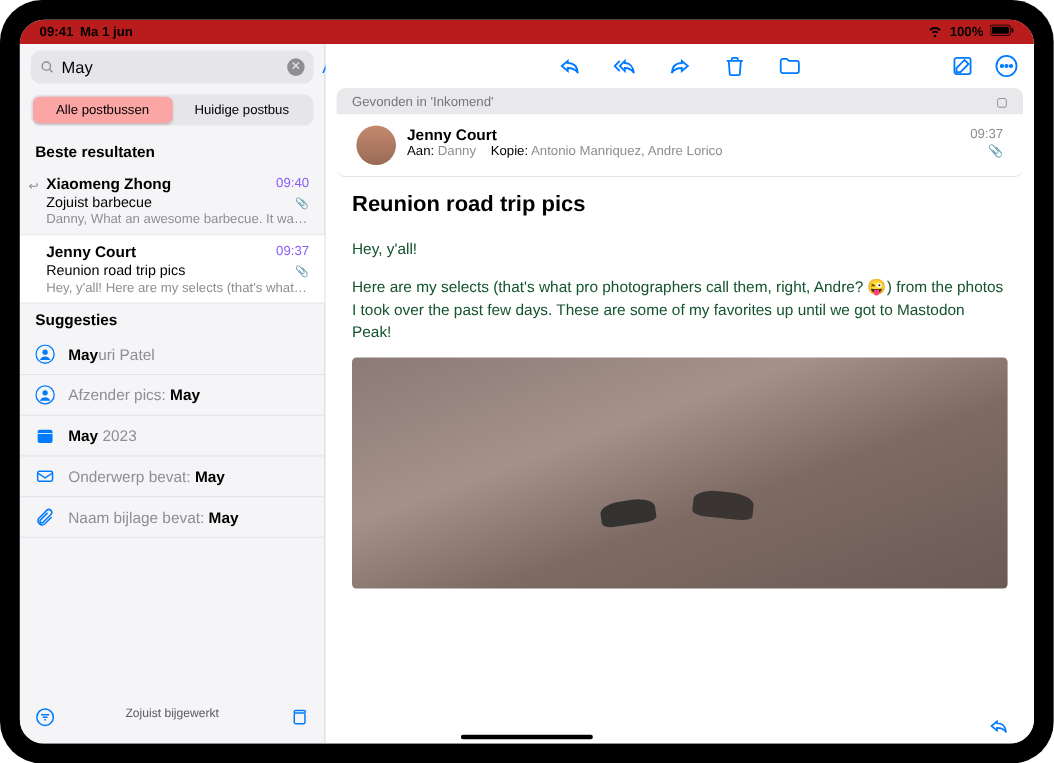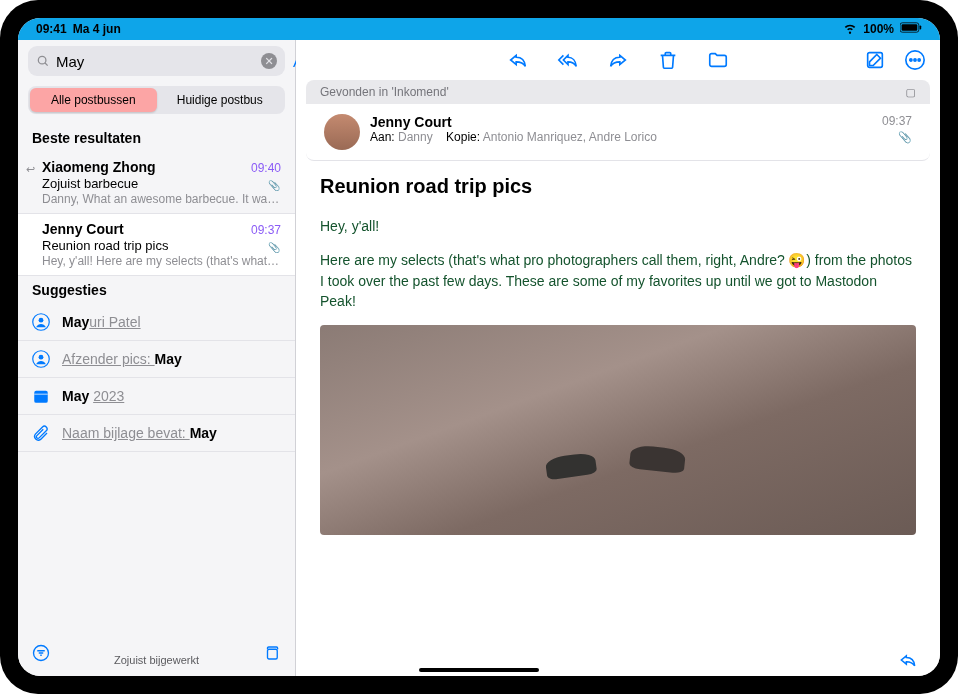--- a/index.html
+++ b/index.html
@@ -1,20 +1,20 @@
 <!DOCTYPE html>
 <html><head>
   <meta charset="utf-8">
   <style>
     * { margin: 0; padding: 0; box-sizing: border-box; font-family: -apple-system, BlinkMacSystemFont, "Segoe UI", Helvetica, Arial, sans-serif; }
     body { background: #fff; width: 958px; height: 694px; overflow: hidden; }
     .ipad-frame { width: 958px; height: 694px; background: #000; border-radius: 38px; padding: 18px; position: relative; }
     .screen { width: 100%; height: 100%; background: #fff; border-radius: 22px; overflow: hidden; position: relative; display: flex; flex-direction: column; }
 
-    .status-bar { height: 22px; display: flex; align-items: center; justify-content: space-between; padding: 0 18px; font-size: 12px; font-weight: 600; background: #0ea5e9; }
+    .status-bar { height: 22px; display: flex; align-items: center; justify-content: space-between; padding: 0 18px; font-size: 12px; font-weight: 600; background: #b91c1c; }
     .status-left, .status-right { display: flex; align-items: center; gap: 6px; }
     .status-center { width: 28px; height: 4px; background: #888; border-radius: 2px; position: absolute; left: 50%; transform: translateX(-50%); top: 24px; }
 
     .main-layout { flex: 1; display: flex; overflow: hidden; }
     .sidebar { width: 278px; background: #f5f5f7; border-right: 1px solid #d1d1d6; display: flex; flex-direction: column; }
     .content { flex: 1; display: flex; flex-direction: column; background: #fff; position: relative; }
 
     .search-row { display: flex; align-items: center; padding: 6px 10px; gap: 8px; }
     .search-box { flex: 1; background: #e5e5ea; border-radius: 9px; height: 30px; display: flex; align-items: center; padding: 0 8px; gap: 6px; }
     .search-icon-gl { width: 14px; height: 14px; color: #8e8e93; }
@@ -23,35 +23,35 @@
     .cancel-link { color: #007aff; font-size: 15px; cursor: pointer; }
 
     .seg-control { margin: 4px 10px 10px; display: flex; background: #e5e5ea; border-radius: 8px; padding: 2px; font-size: 12px; }
     .seg-btn { flex: 1; text-align: center; padding: 5px 0; border-radius: 6px; cursor: pointer; color: #000; }
     .seg-btn.active { background: #fca5a5; box-shadow: 0 1px 2px rgba(0,0,0,.15); font-weight: 500; }
 
     .section-header { font-size: 14px; font-weight: 700; padding: 6px 14px; color: #000; }
 
     .result-item { padding: 7px 14px 7px 24px; border-bottom: 1px solid #e3e3e8; position: relative; cursor: pointer; }
     .result-item.selected { background: #fff; }
-    .result-row1 { display: flex; justify-content: space-between; align-items: flex-end; }
+    .result-row1 { display: flex; justify-content: space-between; align-items: flex-start; }
     .result-sender { font-size: 14px; font-weight: 600; }
     .result-time { font-size: 12px; color: #8b5cf6; }
     .result-subj { font-size: 13px; color: #000; margin-top: 1px; }
     .result-snip { font-size: 12px; color: #8e8e93; white-space: nowrap; overflow: hidden; text-overflow: ellipsis; margin-top: 1px; }
     .result-ind { position: absolute; left: 8px; top: 11px; font-size: 11px; color: #8e8e93; }
     .attach-ind { position: absolute; right: 14px; bottom: 22px; font-size: 10px; color: #8e8e93; }
 
     .sugg-item { display: flex; align-items: center; padding: 9px 14px; border-bottom: 1px solid #e3e3e8; gap: 12px; font-size: 14px; cursor: pointer; }
     .sugg-icon { width: 18px; height: 18px; color: #007aff; display:flex; align-items:center; justify-content:center;}
     .sugg-text { flex: 1; color: #000; }
-    .sugg-text .gray { color: #8e8e93; text-decoration: underline; }
+    .sugg-text .gray { color: #8e8e93; }
     .sugg-text .bold { font-weight: 600; color: #000; }
 
-    .sidebar-footer { margin-top: auto; display: flex; align-items: flex-end; justify-content: space-between; padding: 10px 14px; font-size: 11px; color: #5a5a5e; }
+    .sidebar-footer { margin-top: auto; display: flex; align-items: flex-start; justify-content: space-between; padding: 10px 14px; font-size: 11px; color: #5a5a5e; }
     .footer-icon { color: #007aff; font-size: 16px; }
 
     .toolbar { height: 40px; display: flex; align-items: center; justify-content: center; gap: 28px; position: relative; }
     .toolbar .right { position: absolute; right: 14px; display: flex; gap: 18px; }
     .tb-icon { color: #007aff; cursor: pointer; width: 22px; height: 22px; display:flex; align-items:center; justify-content:center; }
 
     .found-bar { background: #e9e9ec; color: #75757b; font-size: 12px; padding: 5px 14px; border-radius: 8px 8px 0 0; margin: 0 10px; display: flex; justify-content: space-between; align-items: center;}
 
     .msg-header { padding: 10px 18px; display: flex; gap: 10px; align-items: flex-start; border-bottom: 1px solid #e3e3e8; margin: 0 10px; background:#fff; border-radius: 0 0 8px 8px;}
     .avatar { width: 36px; height: 36px; border-radius: 50%; background: linear-gradient(#c48a70,#9a6a55); flex-shrink: 0; }
@@ -76,21 +76,21 @@
   </style>
 </head>
 <body>
 
 <div class="ipad-frame">
   <div class="screen">
 
     <div class="status-bar">
       <div class="status-left">
         <span>09:41</span>
-        <span>Ma 4 jun</span>
+        <span>Ma 1 jun</span>
       </div>
       <div class="status-right">
         <span>
           <svg viewBox="0 0 24 24" width="14" height="14" fill="currentColor">
               <path d="M12 18a2 2 0 100 4 2 2 0 000-4zm-5-4l2 2a4.2 4.2 0 016 0l2-2a7 7 0 00-10 0zm-4-4l2 2a9.9 9.9 0 0114 0l2-2a12.7 12.7 0 00-18 0z"></path>
             </svg>
         </span>
         <span>100%</span>
         <span>
           <svg viewBox="0 0 28 14" width="22" height="11">
@@ -175,20 +175,29 @@
         <div class="sugg-item">
           <span class="sugg-icon">
               <svg viewBox="0 0 24 24" fill="currentColor">
                 <rect x="3" y="5" width="18" height="16" rx="2.5" fill="currentColor"></rect>
                 <rect x="3" y="9" width="18" height="1" fill="#fff"></rect>
               </svg>
             </span>
           <span class="sugg-text"><span class="bold">May </span><span class="gray">2023</span></span>
         </div>
 
+        <div class="sugg-item">
+          <span class="sugg-icon">
+              <svg viewBox="0 0 24 24" fill="currentColor">
+                <rect x="3" y="6" width="18" height="12" rx="2" fill="none" stroke="currentColor" stroke-width="1.8"></rect>
+                <path d="M3 8l9 6 9-6" fill="none" stroke="currentColor" stroke-width="1.8"></path>
+              </svg>
+            </span>
+          <span class="sugg-text"><span class="gray">Onderwerp bevat: </span><span class="bold">May</span></span>
+        </div>
 
         <div class="sugg-item">
           <span class="sugg-icon">
               <svg viewBox="0 0 24 24" fill="none" stroke="currentColor" stroke-width="1.8">
                 <path d="M20 12l-8.5 8.5a5 5 0 01-7-7L14 4a3.5 3.5 0 015 5l-9.5 9.5a2 2 0 01-3-3L15 7"></path>
               </svg>
             </span>
           <span class="sugg-text"><span class="gray">Naam bijlage bevat:  </span><span class="bold">May</span></span>
         </div>
 

